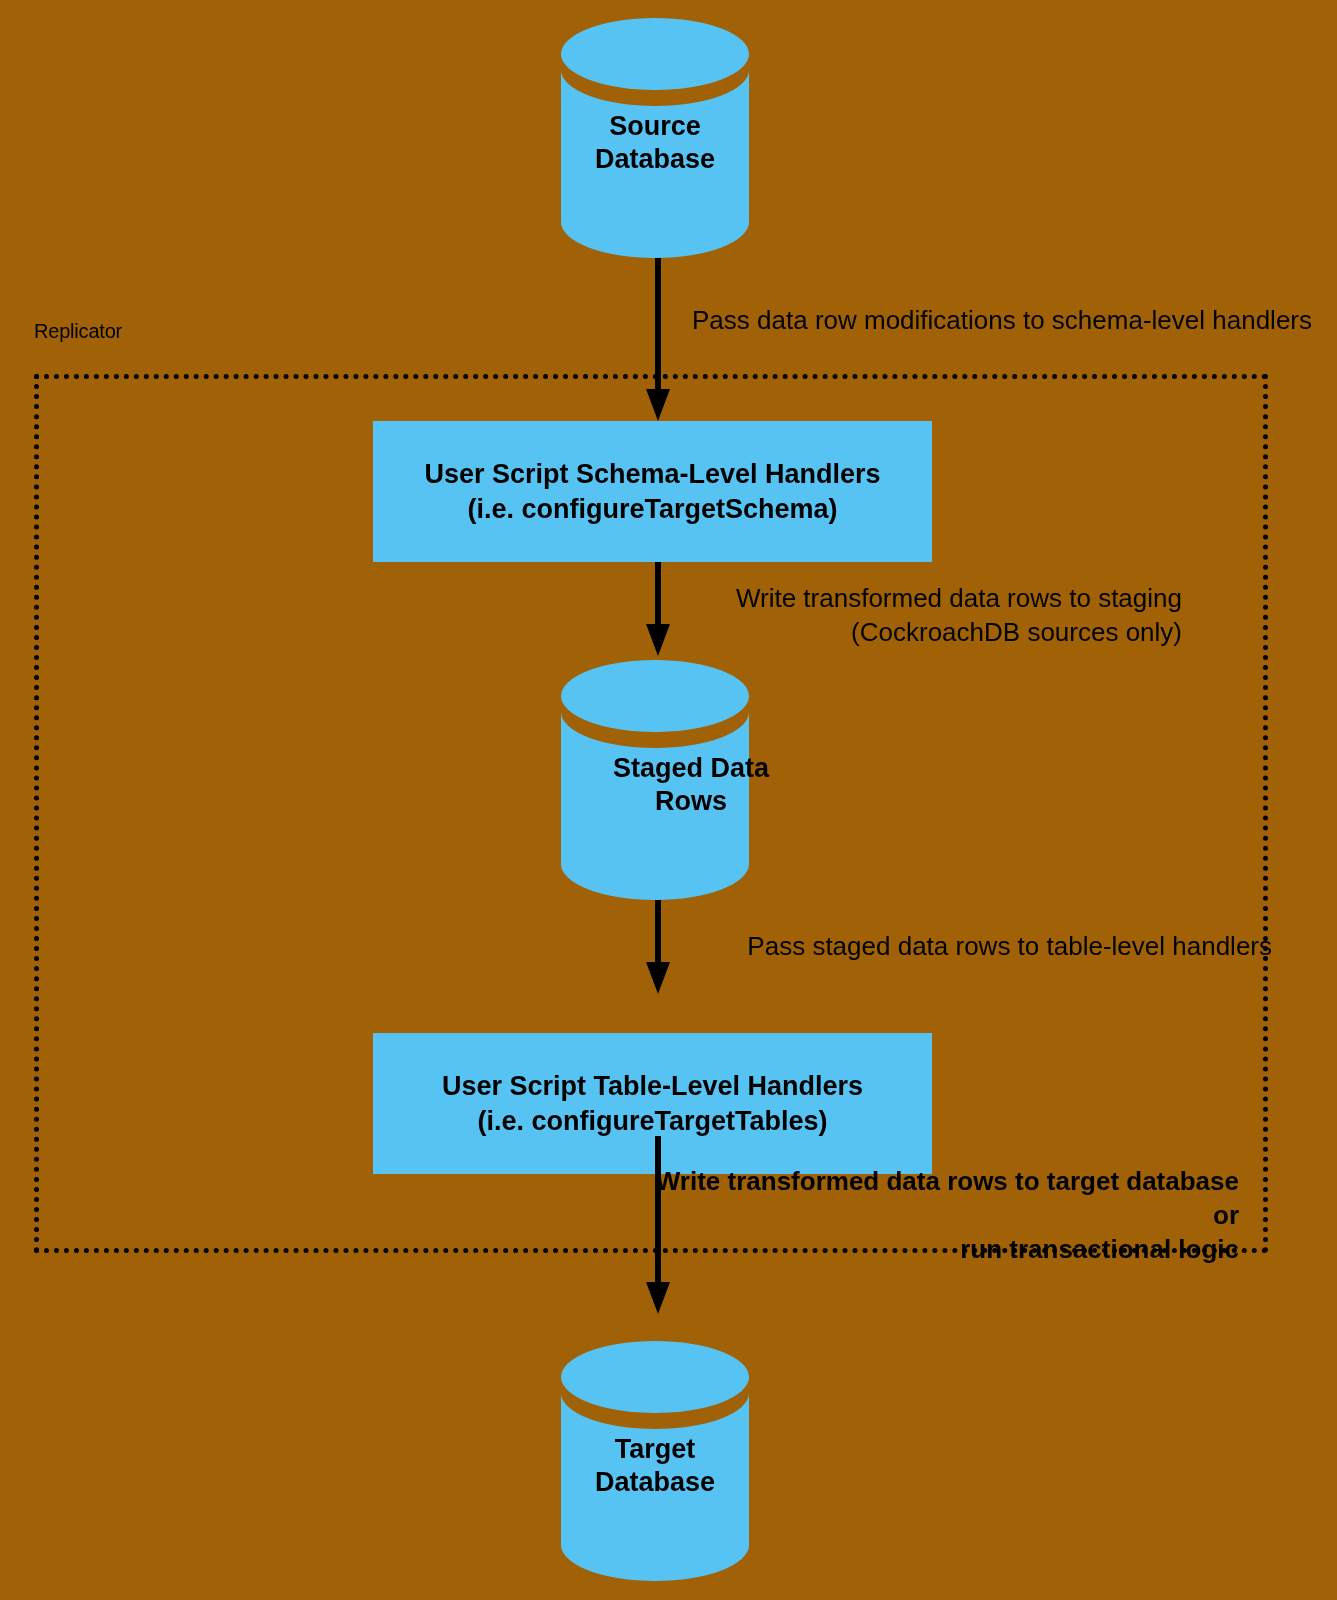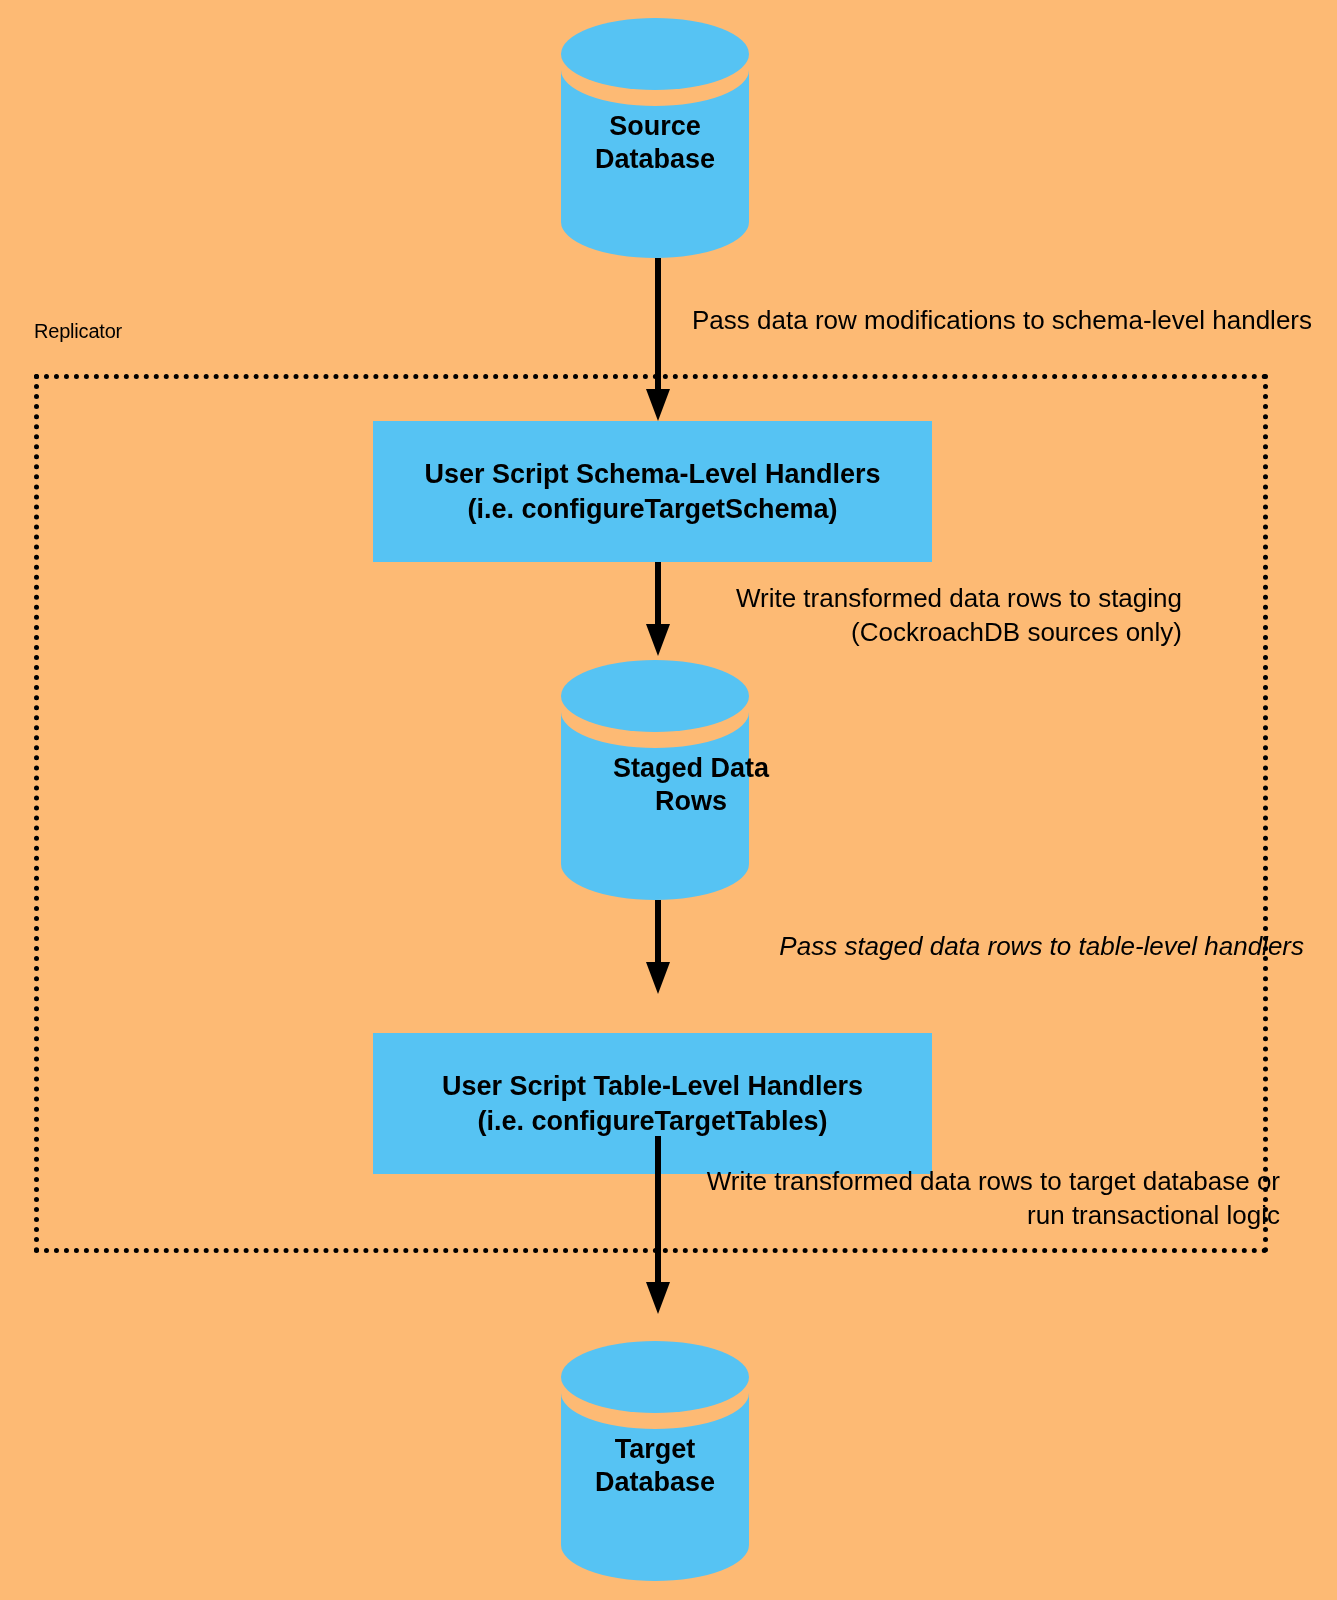--- a/index.html
+++ b/index.html
@@ -8,21 +8,21 @@
     background: #ffffff;
   }
   body {
     font-family: "Liberation Sans", sans-serif;
     -webkit-font-smoothing: antialiased;
   }
   #canvas {
     position: relative;
     width: 1337px;
     height: 1600px;
-    background: #fdba74;
+    background: #a16207;
     overflow: hidden;
   }
 
   
   .replicator-label {
     position: absolute;
     left: 34px;
     top: 320px;
     font-size: 20px;
     font-weight: normal;
@@ -148,36 +148,36 @@
     <div class="cyl-text" style="top:96px;margin-left:36px;">Staged Data
 Rows</div>
   </div>
 
   <div class="arrow" style="left:645px; top:900px; width:26px; height:96px;">
     <svg width="26" height="96" viewBox="0 0 26 96" aria-hidden="true">
       <line x1="13" y1="0" x2="13" y2="72" stroke="#000000" stroke-width="6"></line>
       <polygon points="13,94 1,62 25,62" fill="#000000"></polygon>
     </svg>
   </div>
-  <div class="edge-label left" style="left:704px; top:930px; width:600px;font-style:italic;">Pass staged data rows to table-level handlers</div>
+  <div class="edge-label left" style="left:672px; top:930px; width:600px;">Pass staged data rows to table-level handlers</div>
 
   <div class="pbox" style="left:373px; top:995px; width:559px; height:141px;margin-top:38px;">
     <div class="pbox-text">
       <div>User Script Table-Level Handlers</div>
       <div>(i.e. configureTargetTables)</div>
     </div>
   </div>
 
   <div class="arrow" style="left:645px; top:1136px; width:26px; height:180px;">
     <svg width="26" height="180" viewBox="0 0 26 180" aria-hidden="true">
       <line x1="13" y1="0" x2="13" y2="156" stroke="#000000" stroke-width="6"></line>
       <polygon points="13,178 1,146 25,146" fill="#000000"></polygon>
     </svg>
   </div>
-  <div class="edge-label center" style="left:692px; top:1165px; width:588px;">Write transformed data rows to target database or
+  <div class="edge-label center" style="left:651px; top:1165px; width:588px;font-weight:bold;">Write transformed data rows to target database or
 run transactional logic</div>
 
   <div class="replicator-label">Replicator</div>
   <div class="replicator-box"></div>
 
   <div class="cyl" style="left:561px; top:1337px; width:188px; height:248px;">
     <svg width="188" height="248" viewBox="0 0 188 248" aria-hidden="true">
       <ellipse cx="94" cy="40" rx="94" ry="36" fill="#56c3f3"></ellipse>
       <path d="M0,56 L0,208 A94,36 0 0 0 188,208 L188,56 A94,36 0 0 1 0,56 Z" fill="#56c3f3"></path>
     </svg>

